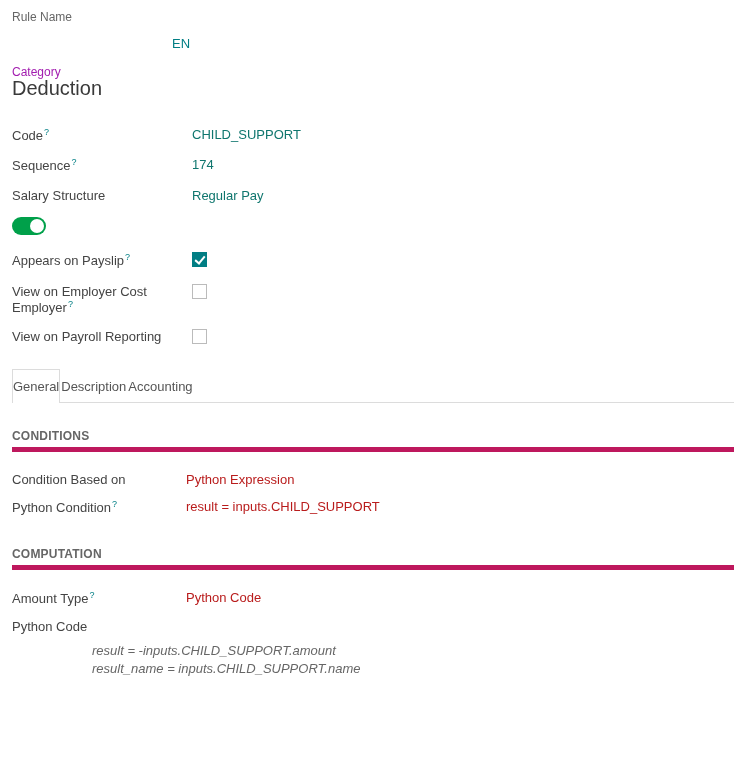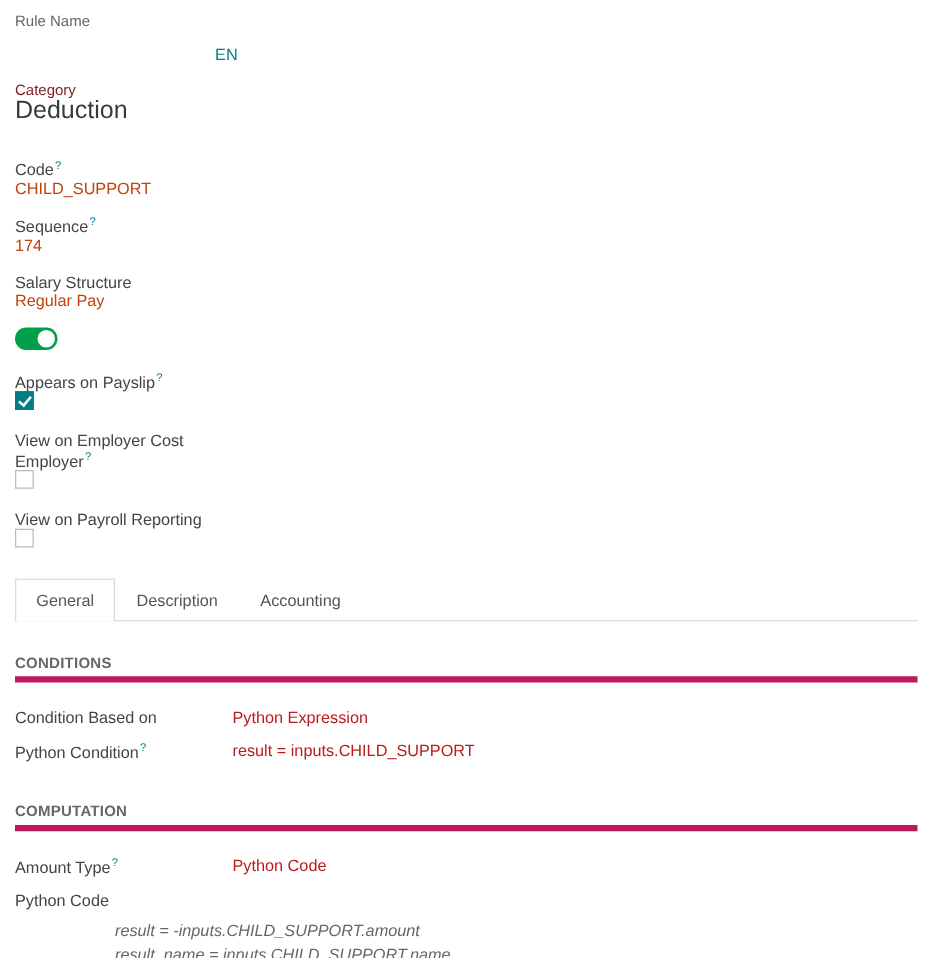--- a/index.html
+++ b/index.html
@@ -24,27 +24,27 @@
   margin-top: -2px;
 }
 .lang-btn {
   margin-left: 100px;
   margin-top: 26px;
   color: #017e84;
   font-size: 13px;
   font-weight: 500;
   cursor: pointer;
 }
-.cat-label { font-size: 12px; color: #7f1d1d; margin-top: 14px; }
+.cat-label { font-size: 12px; color: #a21caf; margin-top: 14px; }
 .cat-value { font-size: 20px; color: #3a3a3a; font-weight: 400; margin-top: -2px; }
 
 .fields { margin-top: 20px; }
-.frow { display: flex; align-items: flex-start; padding: 7px 0; flex-direction: column; }
+.frow { display: flex; align-items: flex-start; padding: 7px 0; }
 .flabel { width: 180px; font-size: 13px; color: #444; font-weight: 500; }
-.fval { font-size: 13px; color: #c2410c; }
+.fval { font-size: 13px; color: #0f766e; }
 .help { color: #017e84; font-size: 9px; vertical-align: super; margin-left: 1px; }
 
 .toggle {
   position: relative;
   width: 34px;
   height: 18px;
   border-radius: 9px;
   background: #00a04a;
   display: inline-block;
   cursor: pointer;
@@ -75,21 +75,21 @@
   left: 4px; top: 1px;
   width: 4px; height: 8px;
   border-style: solid;
   border-color: #fff;
   border-width: 0 2px 2px 0;
   transform: rotate(40deg);
 }
 
 .tabs { display: flex; margin-top: 14px; border-bottom: 1px solid #dcdcdc; }
 .tab {
-  padding: 9px 16px;
+  padding: 9px 0;
   font-size: 13px;
   color: #555;
   cursor: pointer;
   border: 1px solid transparent;
   border-bottom: none;
   position: relative;
   top: 1px;
 }
 .tab.active {
   border-color: #dcdcdc;

